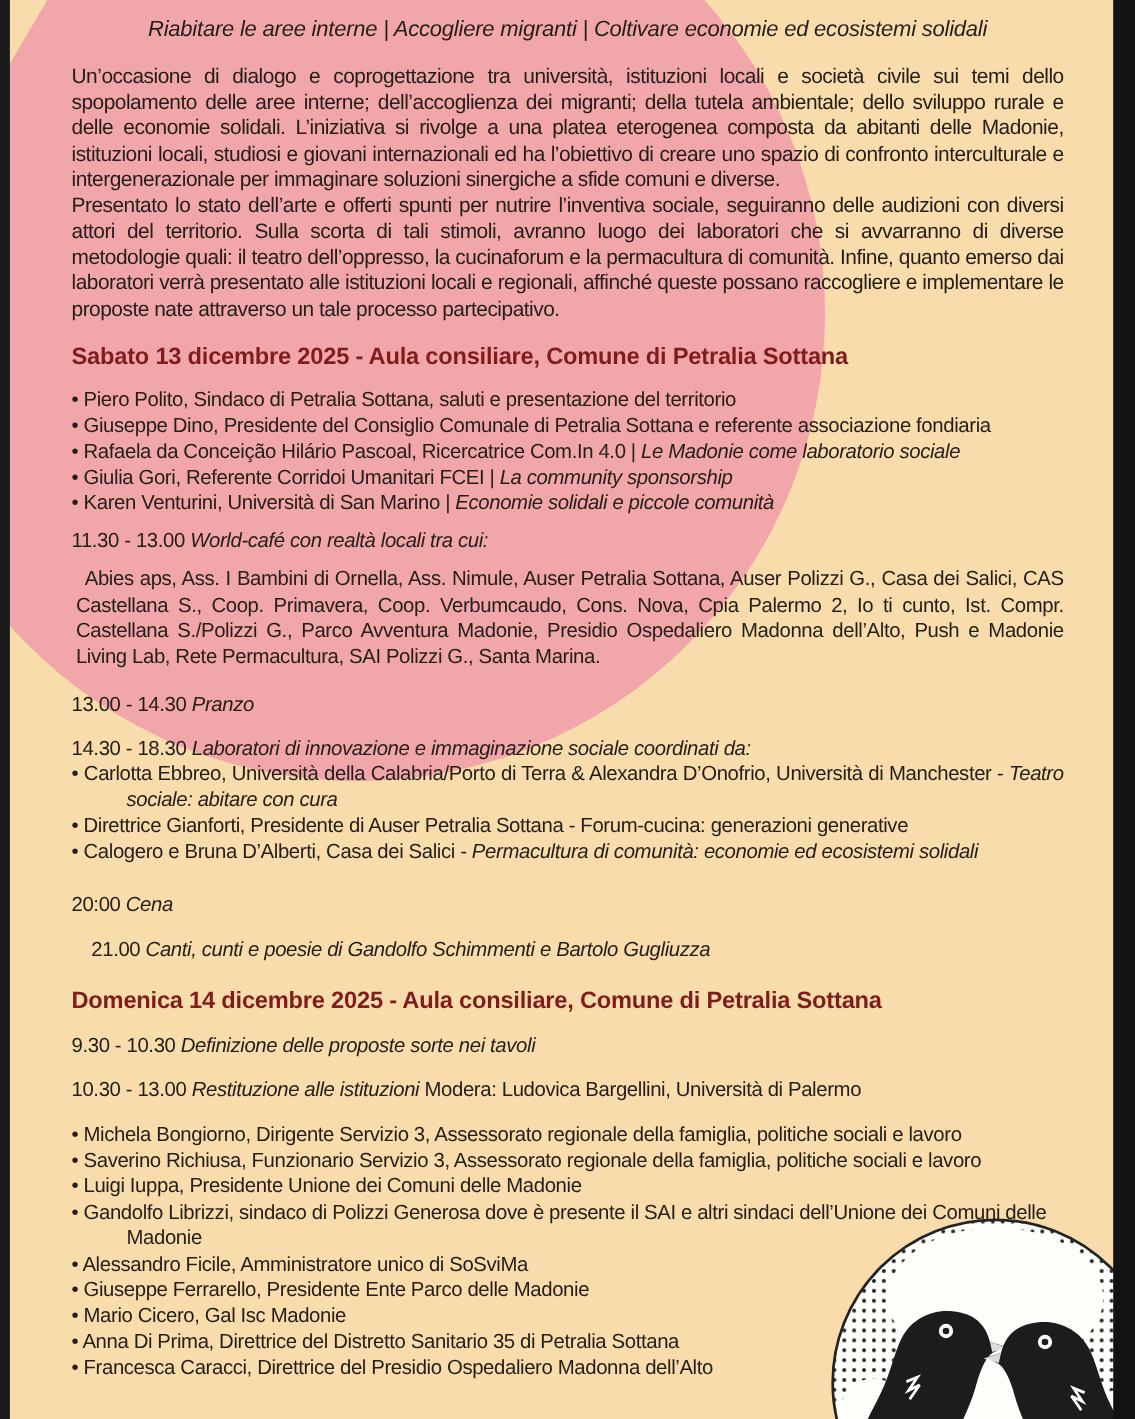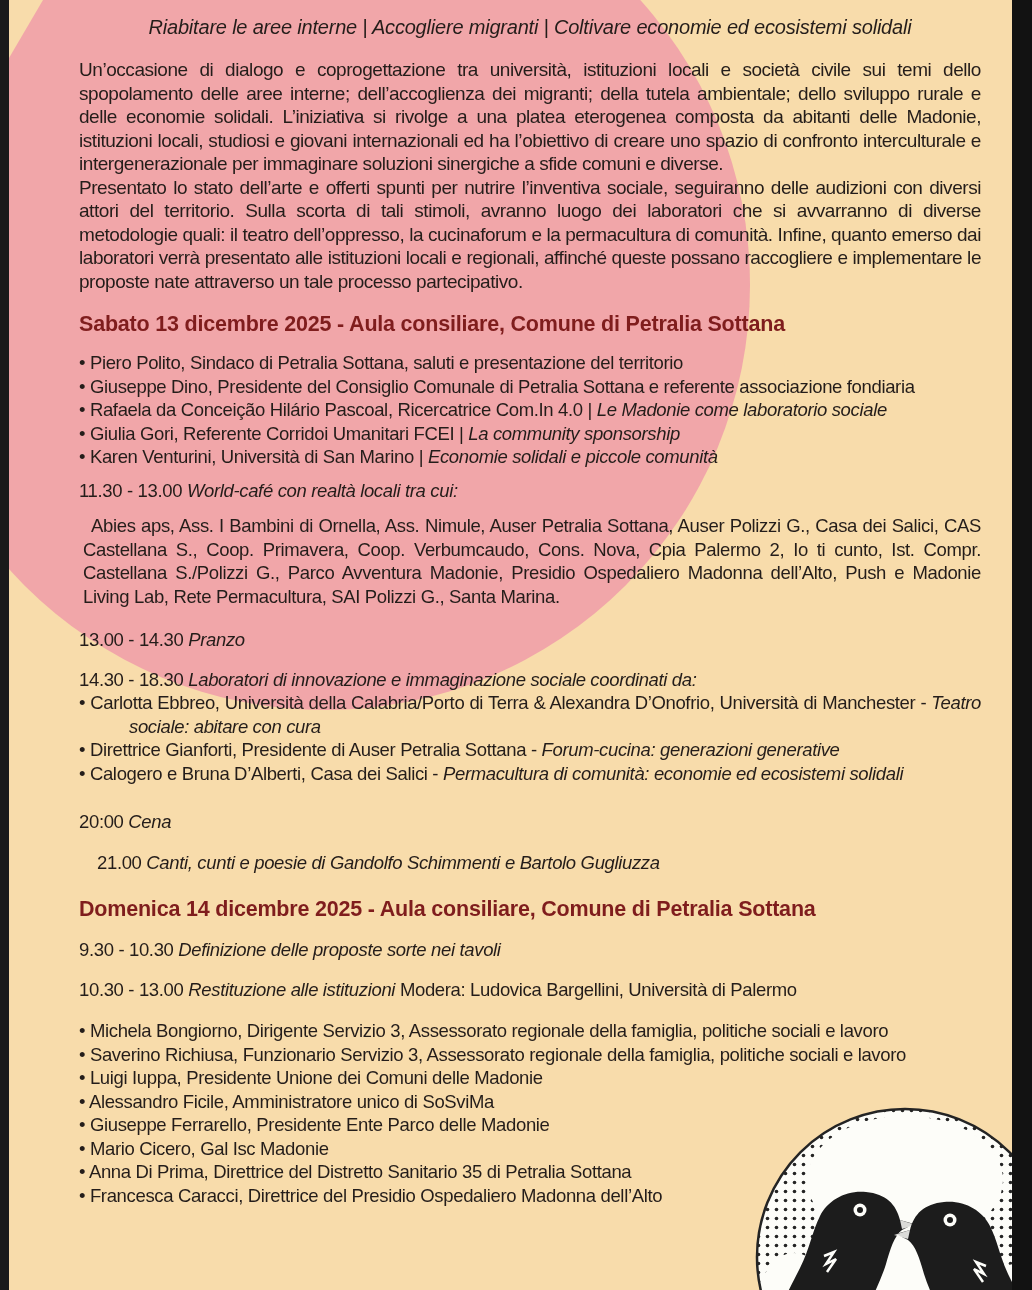--- a/index.html
+++ b/index.html
@@ -23,21 +23,21 @@
     z-index:1;
   }
   .pigeons{
     position:absolute;left:754px;top:1106px;
     width:302px;height:302px;z-index:1;
   }
   .bar{position:absolute;top:0;height:100%;z-index:5;}
   .bar.left{left:0;width:9px;background:#1a1a1a;}
   .bar.right{right:0;width:20px;background:#121212;}
   .content{
-    position:absolute;left:79px;top:0;width:902px;z-index:2;
+    position:absolute;left:65px;top:0;width:902px;z-index:2;
   }
   .tagline{
     margin-top:14px;
     text-align:center;
     font-style:italic;
     font-size:20px;line-height:26px;
     letter-spacing:-0.2px;
   }
   p{margin:0;}
   .intro{
@@ -157,36 +157,37 @@
     </div>
 
     <p class="line mt10"><span>11.30 - 13.00 </span><span style="font-style: italic;">World-café con realtà locali tra cui:</span></p>
     <p class="line orgs">Abies aps, Ass. I Bambini di Ornella, Ass. Nimule, Auser Petralia Sottana, Auser Polizzi G., Casa dei Salici, CAS Castellana S., Coop. Primavera, Coop. Verbumcaudo, Cons. Nova, Cpia Palermo 2, Io ti cunto, Ist. Compr. Castellana S./Polizzi G., Parco Avventura Madonie, Presidio Ospedaliero Madonna dell’Alto, Push e Madonie Living Lab, Rete Permacultura, SAI Polizzi G., Santa Marina.</p>
 
     <p class="line mt20"><span>13.00 - 14.30 </span><span style="font-style: italic;">Pranzo</span></p>
 
     <p class="line mt16"><span>14.30 - 18.30 </span><span style="font-style: italic;">Laboratori di innovazione e immaginazione sociale coordinati da:</span></p>
     <div>
       <p class="line bullet justify"><span>• Carlotta Ebbreo, Università della Calabria/Porto di Terra &amp; Alexandra D’Onofrio, Università di Manchester - </span><span style="font-style: italic;">Teatro sociale: abitare con cura</span></p>
-      <p class="line bullet"><span>• Direttrice Gianforti, Presidente di Auser Petralia Sottana - </span><span style="font-style: italic;">Forum-cucina: generazioni generative</span></p>
+      <p class="line bullet"><span>• Direttrice Gianforti, Presidente di Auser Petralia Sottana - </span><span style="">Forum-cucina: generazioni generative</span></p>
       <p class="line bullet"><span>• Calogero e Bruna D’Alberti, Casa dei Salici - </span><span style="font-style: italic;">Permacultura di comunità: economie ed ecosistemi solidali</span></p>
     </div>
 
     <p class="line mt25"><span>20:00 </span><span style="font-style: italic;">Cena</span></p>
     <p class="line mt17"><span>21.00 </span><span style="font-style: italic;">Canti, cunti e poesie di Gandolfo Schimmenti e Bartolo Gugliuzza</span></p>
 
     <h2 class="day-header sun">Domenica 14 dicembre 2025 - Aula consiliare, Comune di Petralia Sottana</h2>
 
     <p class="line mt16"><span>9.30 - 10.30 </span><span style="font-style: italic;">Definizione delle proposte sorte nei tavoli</span></p>
     <p class="line mt16"><span>10.30 - 13.00 </span><span style="font-style: italic;">Restituzione alle istituzioni</span><span> Modera: Ludovica Bargellini, Università di Palermo</span></p>
 
     <div class="mt18">
       <p class="line bullet">• Michela Bongiorno, Dirigente Servizio 3, Assessorato regionale della famiglia, politiche sociali e lavoro</p>
       <p class="line bullet">• Saverino Richiusa, Funzionario Servizio 3, Assessorato regionale della famiglia, politiche sociali e lavoro</p>
       <p class="line bullet">• Luigi Iuppa, Presidente Unione dei Comuni delle Madonie</p>
+      <p class="line bullet">• Gandolfo Librizzi, sindaco di Polizzi Generosa dove è presente il SAI e altri sindaci dell’Unione dei Comuni delle Madonie</p>
       <p class="line bullet">• Alessandro Ficile, Amministratore unico di SoSviMa</p>
       <p class="line bullet">• Giuseppe Ferrarello, Presidente Ente Parco delle Madonie</p>
       <p class="line bullet">• Mario Cicero, Gal Isc Madonie</p>
       <p class="line bullet">• Anna Di Prima, Direttrice del Distretto Sanitario 35 di Petralia Sottana</p>
       <p class="line bullet">• Francesca Caracci, Direttrice del Presidio Ospedaliero Madonna dell’Alto</p>
     </div>
 
   </div>
 
   <div class="bar left"></div>

